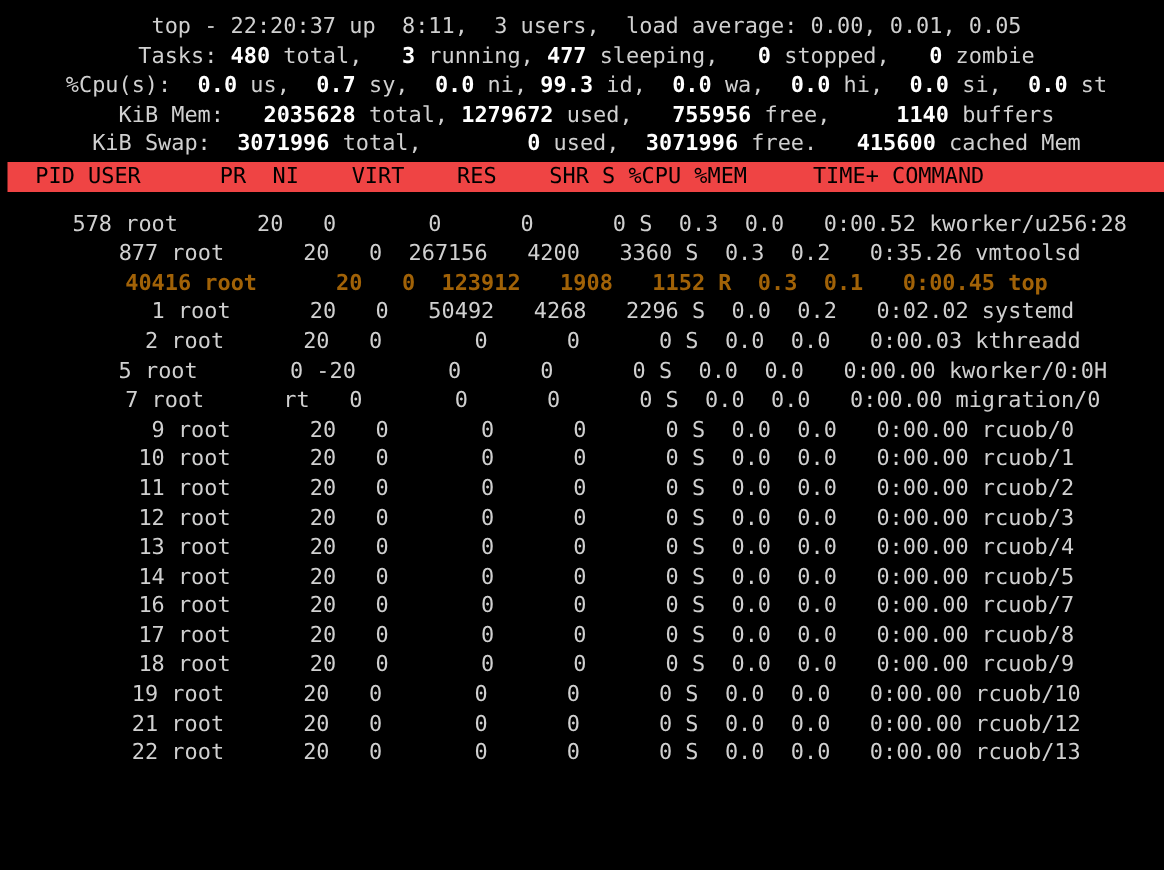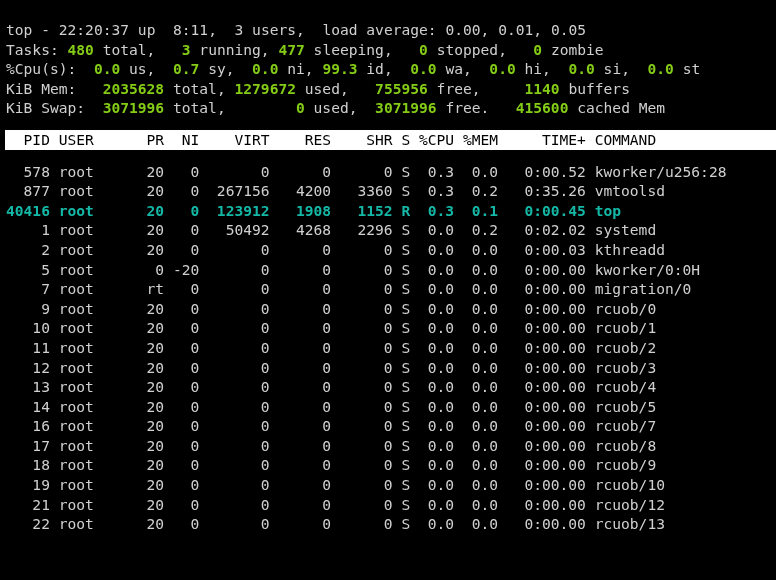--- a/index.html
+++ b/index.html
@@ -15,62 +15,63 @@
   }
   #terminal {
     position: relative;
     width: 776px;
     height: 468px;
     background: #000000;
     color: #d8d8d8;
     font-family: "DejaVu Sans Mono", "Liberation Mono", monospace;
     font-size: 14.6px;
     line-height: 19.6px;
-    padding-top: 20px;
+    padding-top: 8px;
     box-sizing: border-box;
     letter-spacing: 0px;
+    text-align: center;
   }
   .line {
     white-space: pre;
     padding-left: 6px;
     height: 19.6px;
   }
   .summary-line {
     color: #d0d0d0;
   }
   .b {
     font-weight: bold;
-    color: #84cc16;
+    color: #ffffff;
   }
   
   .col-header {
     white-space: pre;
-    background: #ffffff;
+    background: #ef4444;
     color: #000000;
     margin-left: 5px;
-    margin-top: 12px;
+    margin-top: 2px;
     margin-bottom: 2px;
     height: 19.6px;
     line-height: 19.6px;
     padding-left: 1px;
     font-weight: normal;
   }
   .proc-rows {
     margin-top: 12px;
   }
   .proc-row {
     white-space: pre;
     padding-left: 6px;
     height: 19.6px;
     line-height: 19.6px;
     color: #d0d0d0;
   }
   .proc-row.bold {
     font-weight: bold;
-    color: #14b8a6;
+    color: #a16207;
   }
 </style>
 </head>
 <body>
 
 <div id="terminal">
 
   <div class="line summary-line"><span>top</span> <span>-</span> <span>22:20:37</span> <span>up</span>  <span>8:11,</span>  <span>3</span> <span>users,</span>  <span>load average:</span> <span>0.00,</span> <span>0.01,</span> <span>0.05</span></div>
 
   <div class="line summary-line"><span>Tasks:</span> <span class="b">480</span> <span>total,</span>   <span class="b">3</span> <span>running,</span> <span class="b">477</span> <span>sleeping,</span>   <span class="b">0</span> <span>stopped,</span>   <span class="b">0</span> <span>zombie</span></div>

